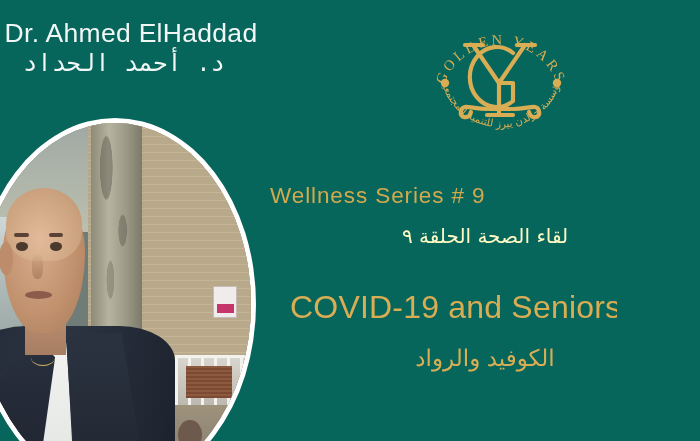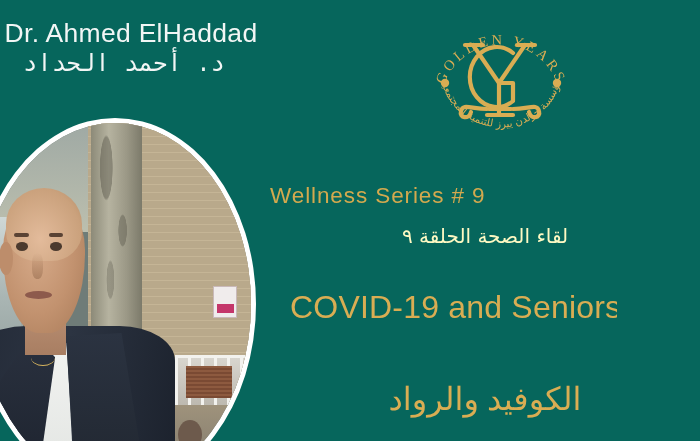--- a/index.html
+++ b/index.html
@@ -214,25 +214,24 @@
     font-size:32px;
     letter-spacing:.2px;
     color:#d9ad53;
     white-space:nowrap;
   }
   #topic-ar {
     position:absolute;
     left:270px; top:345px; width:430px;
     text-align:center;
     direction:rtl;
-    font-family:Liberation Serif, serif;
-    font-size:32px;
+    font-family:Liberation Sans, sans-serif;
+    font-size:23px;
     color:#d9ad53;
     white-space:nowrap;
-    margin-top:35px;
   }
 </style>
 </head>
 <body>
 
 <div id="slide">
 
   <div id="speaker-block">
     <div id="speaker-name-en">Dr. Ahmed ElHaddad</div>
     <div id="speaker-name-ar">د. أحمد الحداد</div>

